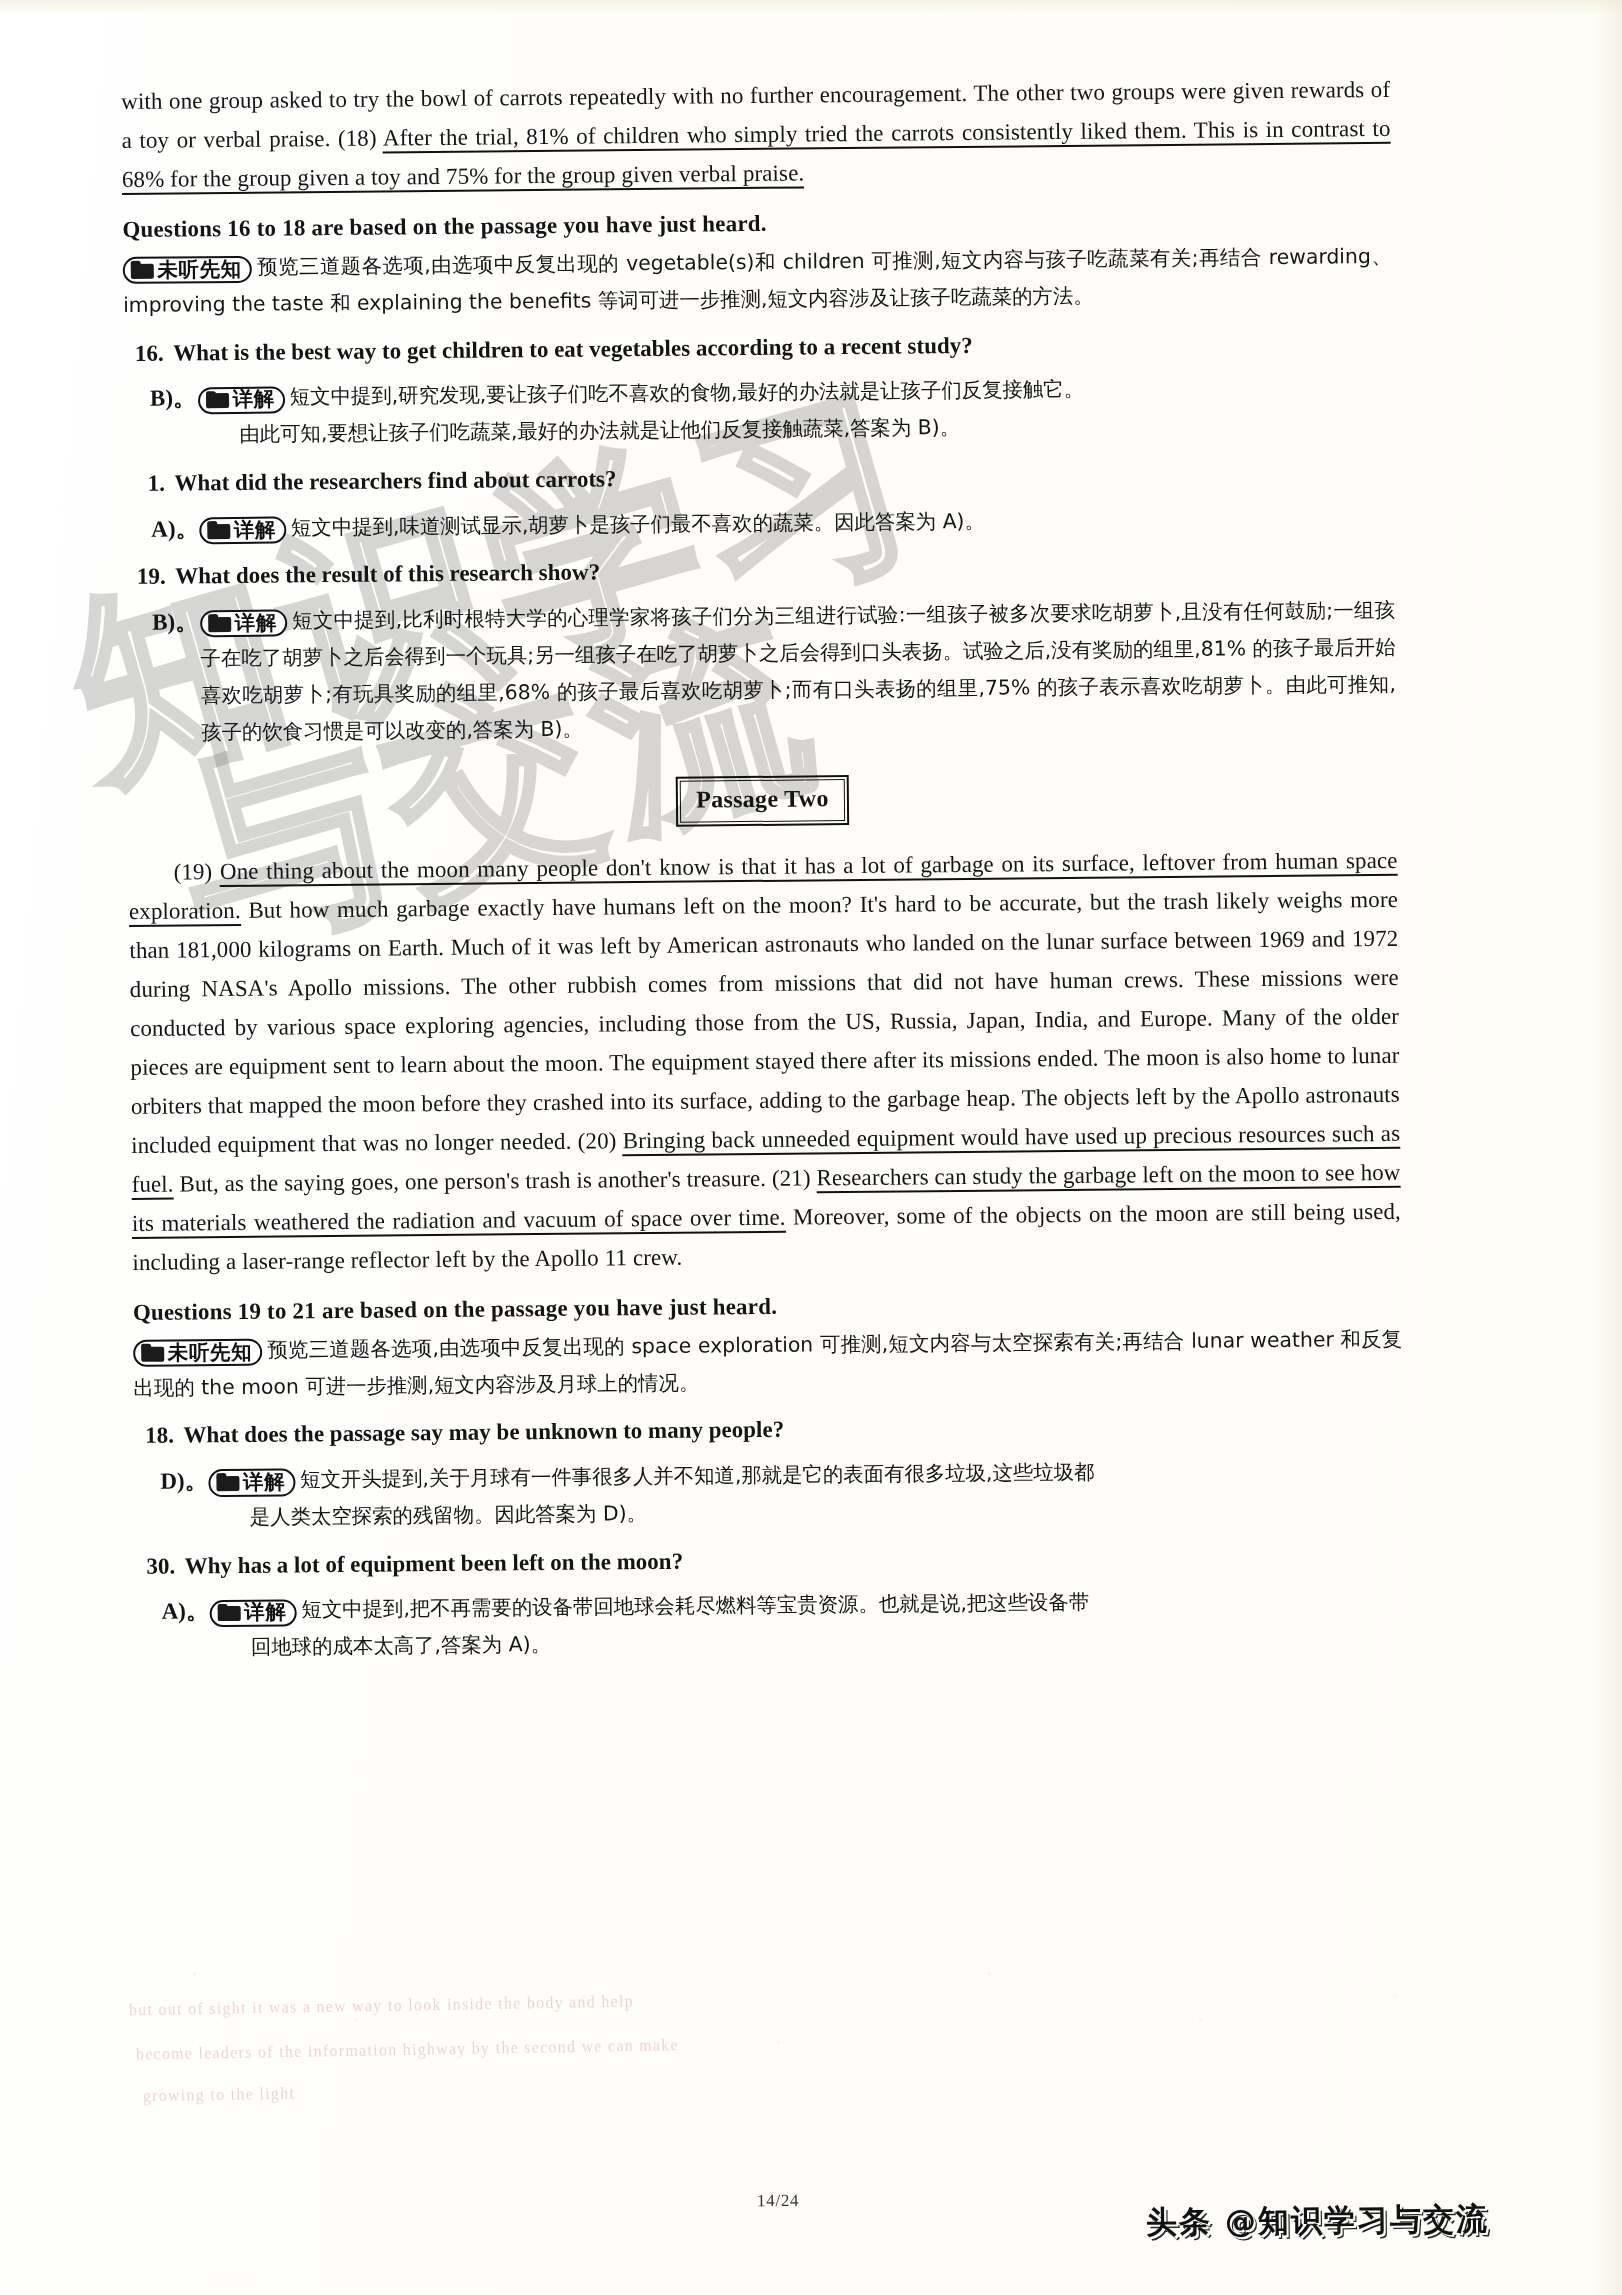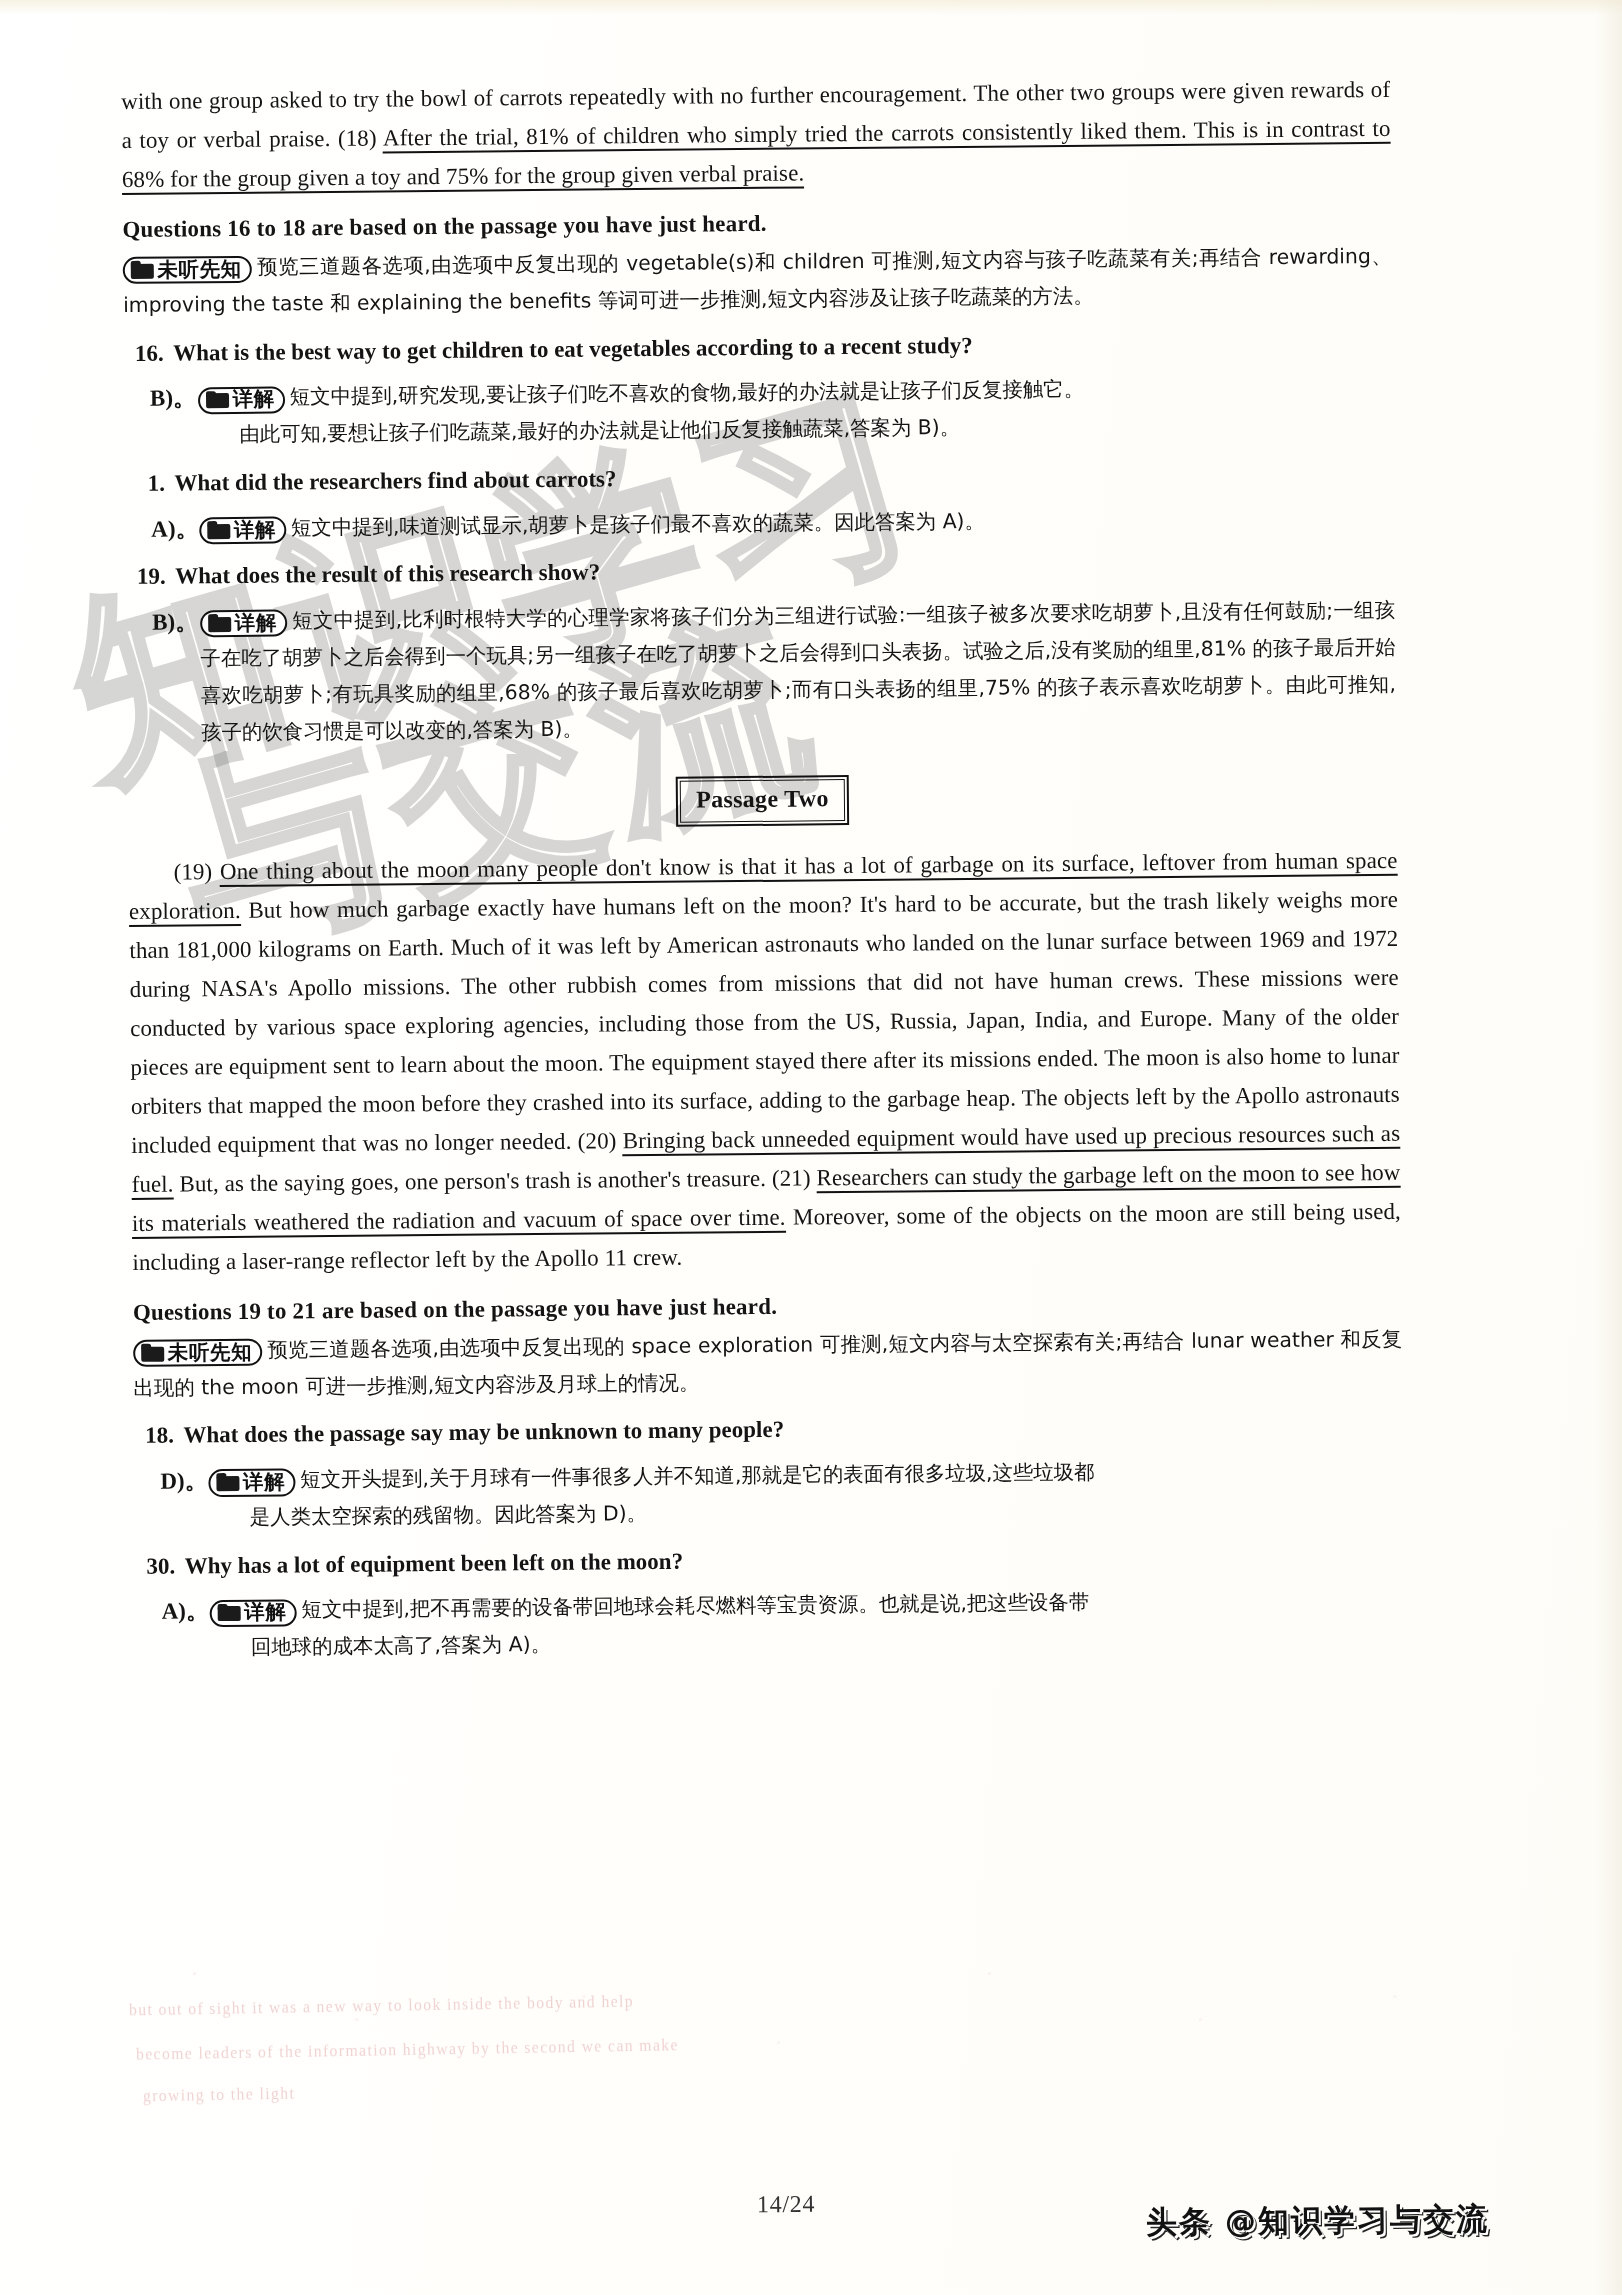--- a/index.html
+++ b/index.html
@@ -227,21 +227,21 @@
     line-height: 31px;
     font-weight: bold;
     letter-spacing: 0.3px;
   }
 
   
   .page-no {
     position: absolute;
     left: 757px;
     top: 2191px;
-    font-size: 24px;
+    font-size: 17px;
     color: #333;
     transform: rotate(-0.6deg);
     letter-spacing: 0.7px;
   }
   .wm-footer {
     position: absolute;
     left: 1146px;
     top: 2200px;
     font-family: "DejaVu Sans", "Liberation Sans", sans-serif;
     font-size: 31px;

